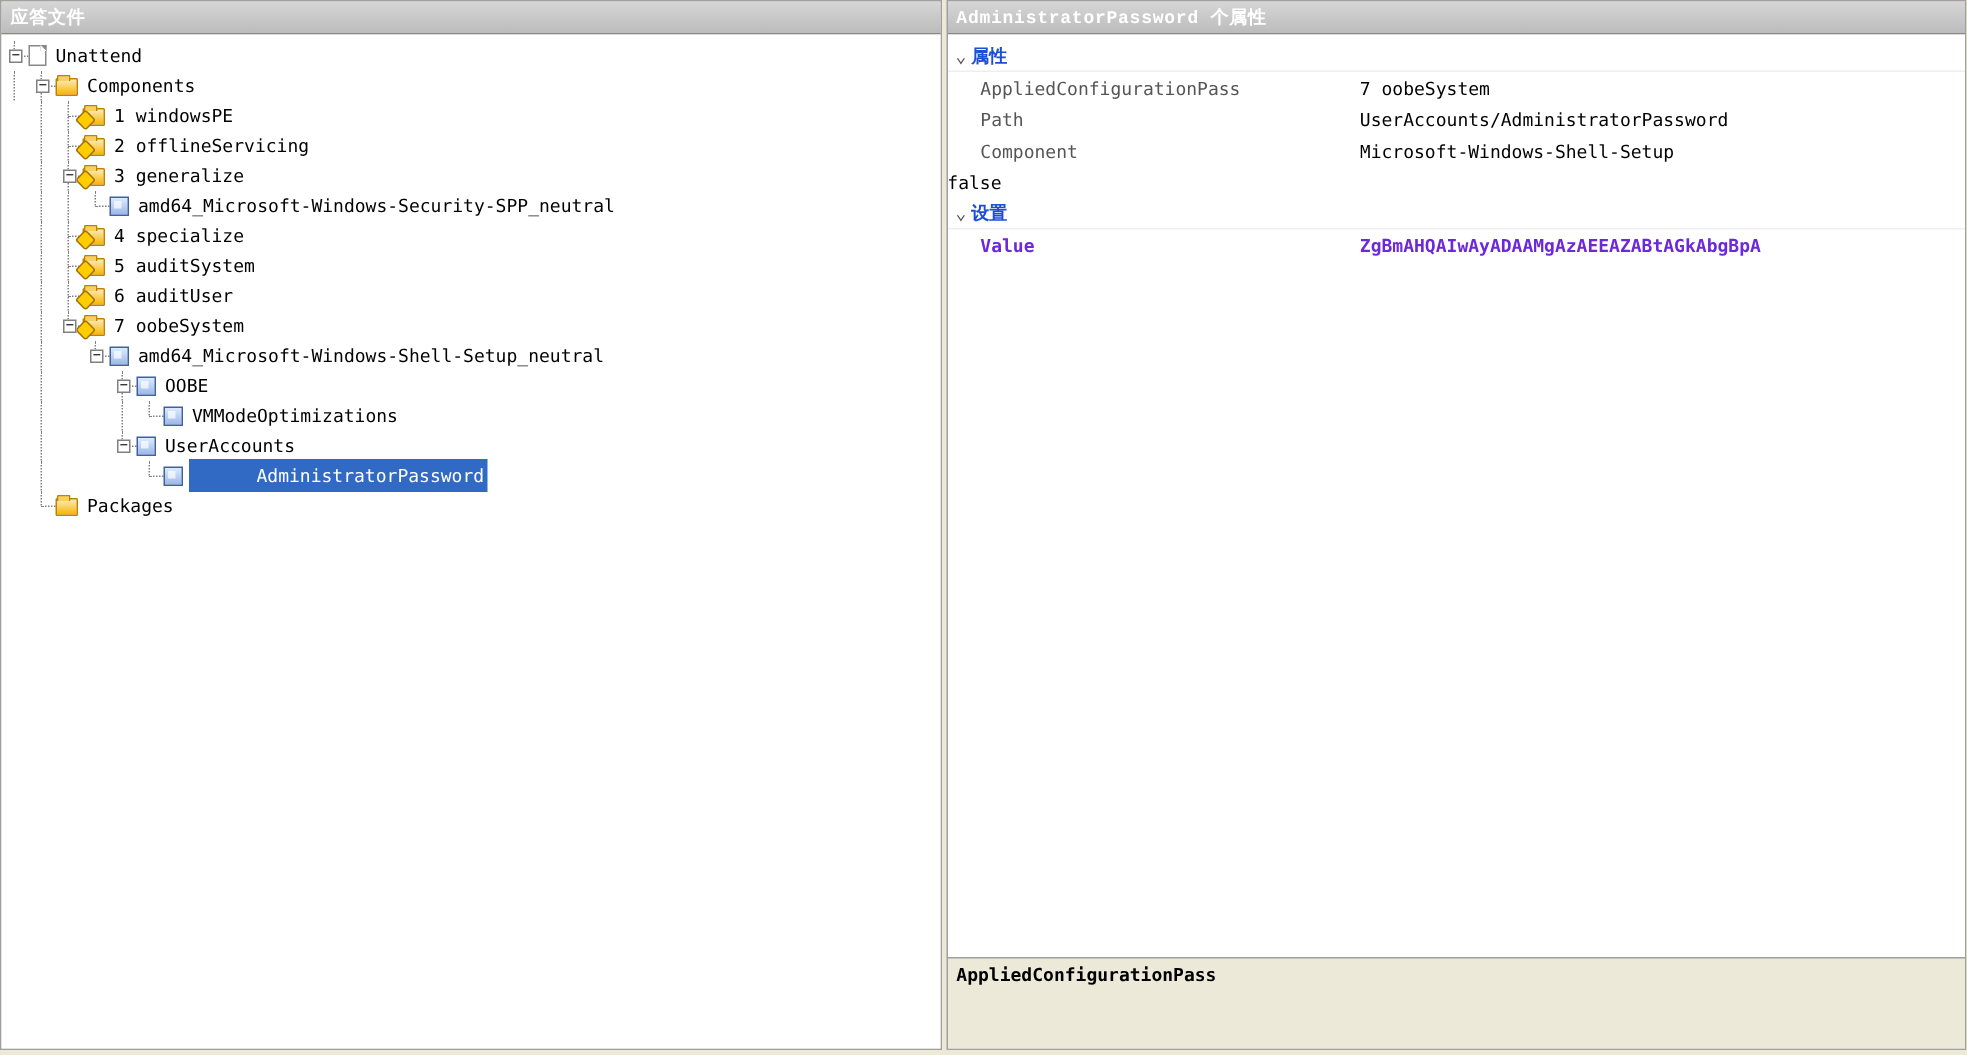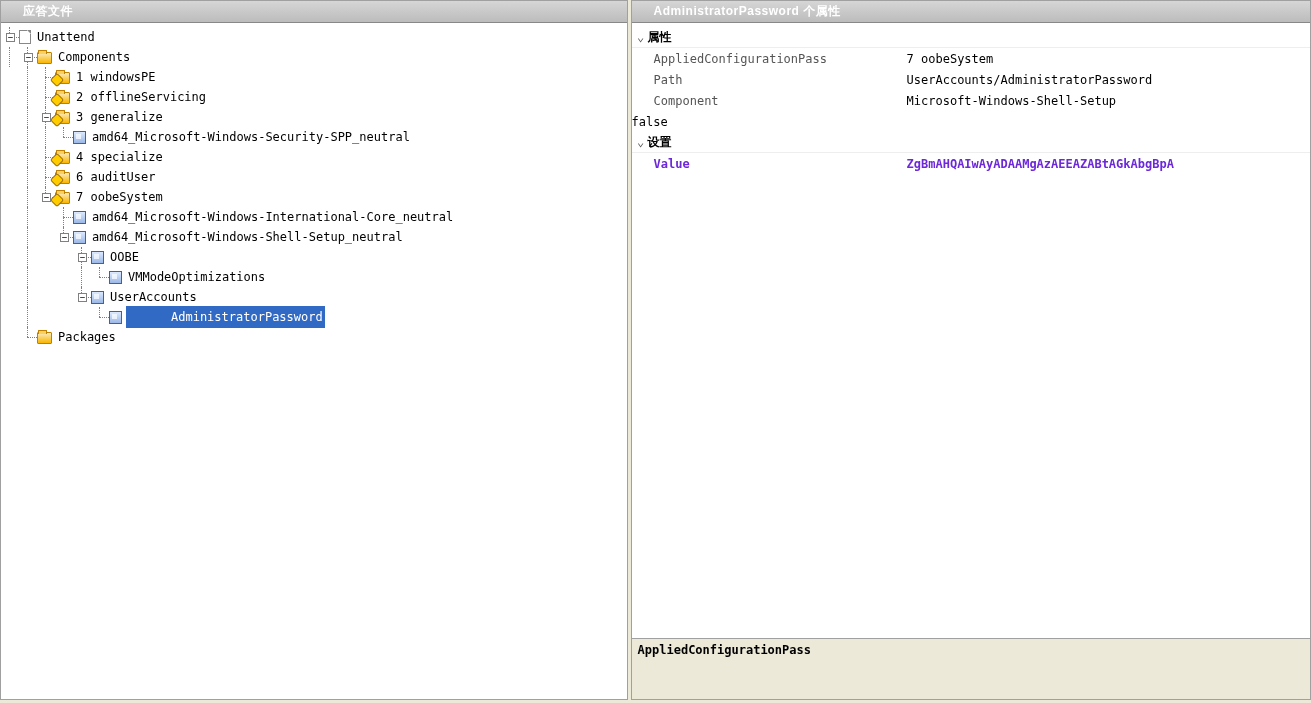--- a/index.html
+++ b/index.html
@@ -16,24 +16,24 @@
   display: flex;
   flex-direction: column;
   border: 1px solid #a0a0a0;
 }
 .panel-left { width: 688px; height: 700px; margin-right: 3px; }
 .panel-right { width: 746px; height: 700px; display:flex; flex-direction:column;}
 .panel-header {
   background: linear-gradient(to bottom, #d6d6d6, #bcbcbc);
   color: #ffffff;
   font-weight: bold;
-  padding: 2px 22px;
+  padding: 2px 6px;
   font-size: 12px;
   border-bottom: 1px solid #888;
-  font-family: Liberation Sans, sans-serif;
+  font-family: Liberation Mono, monospace;
   letter-spacing:0.5px;
 }
 .panel-body {
   flex: 1;
   background: #ffffff;
   overflow: auto;
   padding: 4px 0 0 0;
 }
 .tree { font-family: "NSimSun","SimSun",monospace; font-size:12px; line-height:20px; user-select:none;}
 .tree-row { display:flex; align-items:center; height:20px; white-space:nowrap;}
@@ -76,21 +76,21 @@
 .icon-pass::before{content:"";position:absolute;top:-3px;left:0;width:7px;height:3px;background:#f8d060;border:1px solid #c08000;border-bottom:none;border-radius:1px 1px 0 0;}
 .icon-pass::after{content:"";position:absolute;left:-4px;top:2px;width:8px;height:8px;background:#ffcc00;border:1px solid #a07000;border-radius:2px;transform:rotate(45deg);}
 .icon-comp { background:linear-gradient(#dbeaff,#9cb8e8); border:1px solid #4060a0; width:13px; height:13px;}
 .icon-comp::after{content:"";position:absolute;left:2px;top:2px;width:5px;height:5px;background:#fff;opacity:0.7;}
 .label { padding:1px 2px; }
 .label.selected { background:#316ac5; color:#fff;padding-left:45px; }
 
 .propgrid { font-family:"NSimSun","SimSun",monospace; font-size:12px; color:#333; }
 .cat-row { display:flex; align-items:center; height:21px; border-bottom:1px solid #eee; padding-left:2px;}
 .cat-toggle { width:14px; text-align:center; color:#555; cursor:pointer;}
-.cat-label { font-weight:bold; color:#000000; }
+.cat-label { font-weight:bold; color:#1d4ed8; }
 .prop-row { display:flex; height:21px; align-items:center;}
 .prop-name { width:275px; padding-left:22px; color:#555;}
 .prop-val { flex:1; color:#000; overflow:hidden; white-space:nowrap;}
 .prop-row.bold .prop-name, .prop-row.bold .prop-val { font-weight:bold; color:#6d28d9;}
 .desc-panel {
   height:61px; border-top:1px solid #a0a0a0; background:#ece9d8;
   padding:4px 6px; font-family:"NSimSun",monospace; font-size:12px;
 }
 .desc-title { font-weight:bold; }
 </style>
@@ -152,46 +152,45 @@
       </div>
 
       <div class="tree-row">
         <span class="indent-unit"></span>
         <span class="indent-unit vline"></span>
         <span class="indent-unit vline tee"></span>
         <span class="icon icon-pass"></span>
         <span class="label">4 specialize</span>
       </div>
 
+      <div class="tree-row">
+        <span class="indent-unit"></span>
+        <span class="indent-unit vline"></span>
+        <span class="indent-unit vline tee"></span>
+        <span class="icon icon-pass"></span>
+        <span class="label">5 auditSystem</span>
+      </div>
 
       <div class="tree-row">
         <span class="indent-unit"></span>
         <span class="indent-unit vline"></span>
         <span class="indent-unit vline tee"></span>
         <span class="icon icon-pass"></span>
         <span class="label">6 auditUser</span>
       </div>
 
       <div class="tree-row">
         <span class="indent-unit"></span>
         <span class="indent-unit vline"></span>
         <span class="indent-unit corner"></span>
         <span class="expander">−</span>
         <span class="icon icon-pass"></span>
         <span class="label">7 oobeSystem</span>
       </div>
 
-      <div class="tree-row">
-        <span class="indent-unit"></span>
-        <span class="indent-unit vline"></span>
-        <span class="indent-unit"></span>
-        <span class="indent-unit vline tee"></span>
-        <span class="icon icon-comp"></span>
-        <span class="label">amd64_Microsoft-Windows-International-Core_neutral</span>
-      </div>
 
       <div class="tree-row">
         <span class="indent-unit"></span>
         <span class="indent-unit vline"></span>
         <span class="indent-unit"></span>
         <span class="indent-unit corner"></span>
         <span class="expander">−</span>
         <span class="icon icon-comp"></span>
         <span class="label">amd64_Microsoft-Windows-Shell-Setup_neutral</span>
       </div>

